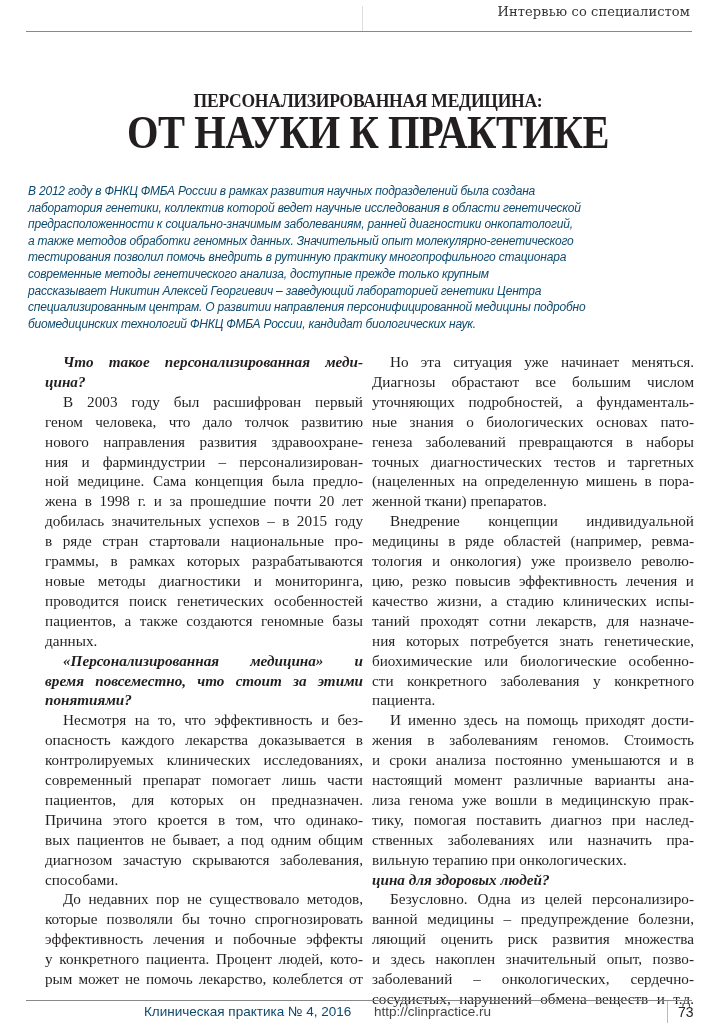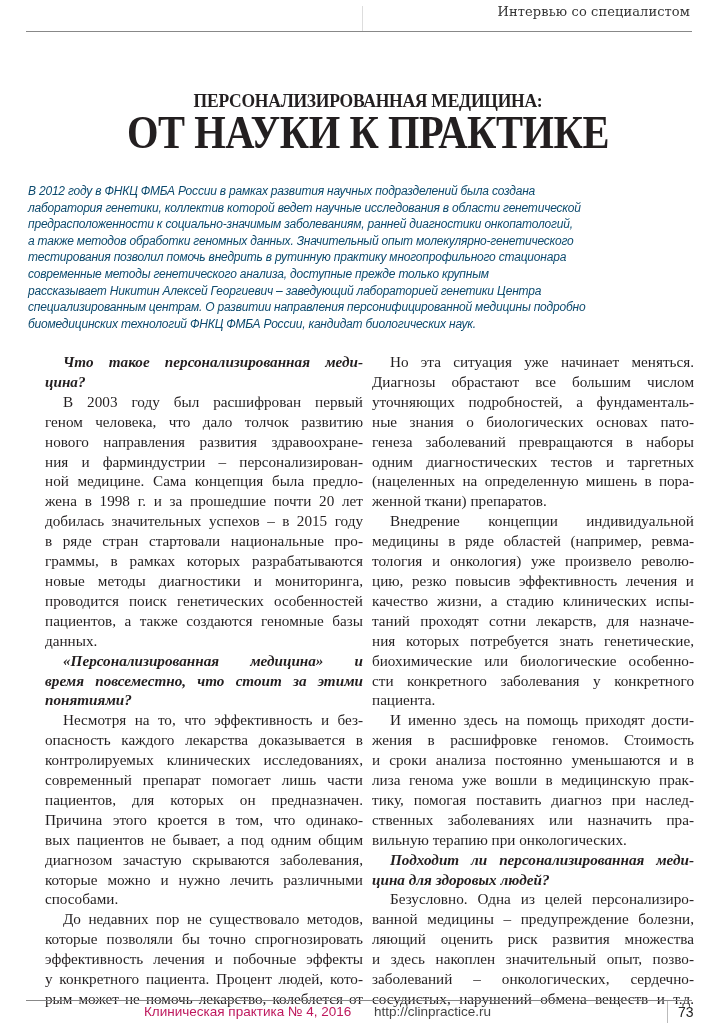--- a/index.html
+++ b/index.html
@@ -19,21 +19,21 @@
     .col { position: absolute; top: 352px; width: 320px; font-family: "Liberation Serif", serif; font-size: 15.2px; line-height: 19.9px; color: #231f20; }
     .col-left { left: 29px; width: 318px; }
     .col-right { left: 356px; width: 322px; }
     .col p { margin: 0; text-align: justify; text-align-last: left; }
     .col p .ln { display: block; text-align: justify; text-align-last: justify; white-space: nowrap; }
     .col p .ln.last { text-align-last: left; }
     .col p .ln.indent { text-indent: 18px; }
     .q { font-weight: bold; font-style: italic; }
 
     .foot-rule { position: absolute; left: 10px; right: 28px; top: 1000px; height: 1px; background: #888; }
-    .foot-journal { position: absolute; left: 128px; top: 1004px; font-family: "Liberation Sans", sans-serif; font-size: 13.5px; color: #be185d; }
+    .foot-journal { position: absolute; left: 128px; top: 1004px; font-family: "Liberation Sans", sans-serif; font-size: 13.5px; color: #0c4a6e; }
     .foot-url { position: absolute; left: 358px; top: 1004px; font-family: "Liberation Sans", sans-serif; font-size: 13.5px; color: #444; }
     .foot-sep { position: absolute; left: 651px; top: 1001px; width: 1px; height: 22px; background: #bbb; }
     .foot-page { position: absolute; left: 662px; top: 1004px; font-family: "Liberation Sans", sans-serif; font-size: 14px; color: #222; }
   </style>
 </head>
 <body>
 
 <div class="page">
   <div class="head-tick"></div>
   <div class="running-head">Интервью со специалистом</div>
@@ -81,67 +81,66 @@
     </p>
     <p>
       <span class="ln indent">Несмотря на то, что эффективность и без-</span>
       <span class="ln">опасность каждого лекарства доказывается в</span>
       <span class="ln">контролируемых клинических исследованиях,</span>
       <span class="ln">современный препарат помогает лишь части</span>
       <span class="ln">пациентов, для которых он предназначен.</span>
       <span class="ln">Причина этого кроется в том, что одинако-</span>
       <span class="ln">вых пациентов не бывает, а под одним общим</span>
       <span class="ln">диагнозом зачастую скрываются заболевания,</span>
-      <span class="ln">которые можно и нужно лечить различными</span>
       <span class="ln last">способами.</span>
     </p>
     <p>
       <span class="ln indent">До недавних пор не существовало методов,</span>
       <span class="ln">которые позволяли бы точно спрогнозировать</span>
       <span class="ln">эффективность лечения и побочные эффекты</span>
       <span class="ln">у конкретного пациента. Процент людей, кото-</span>
       <span class="ln">рым может не помочь лекарство, колеблется от</span>
 
     </p>
   </div>
 
   <div class="col col-right">
     <p>
       <span class="ln indent">Но эта ситуация уже начинает меняться.</span>
       <span class="ln">Диагнозы обрастают все большим числом</span>
       <span class="ln">уточняющих подробностей, а фундаменталь-</span>
       <span class="ln">ные знания о биологических основах пато-</span>
       <span class="ln">генеза заболеваний превращаются в наборы</span>
-      <span class="ln">одним диагностических тестов и таргетных</span>
+      <span class="ln">точных диагностических тестов и таргетных</span>
       <span class="ln">(нацеленных на определенную мишень в пора-</span>
       <span class="ln last">женной ткани) препаратов.</span>
     </p>
     <p>
       <span class="ln indent">Внедрение концепции индивидуальной</span>
       <span class="ln">медицины в ряде областей (например, ревма-</span>
       <span class="ln">тология и онкология) уже произвело револю-</span>
       <span class="ln">цию, резко повысив эффективность лечения и</span>
       <span class="ln">качество жизни, а стадию клинических испы-</span>
       <span class="ln">таний проходят сотни лекарств, для назначе-</span>
       <span class="ln">ния которых потребуется знать генетические,</span>
       <span class="ln">биохимические или биологические особенно-</span>
       <span class="ln">сти конкретного заболевания у конкретного</span>
       <span class="ln last">пациента.</span>
     </p>
     <p>
       <span class="ln indent">И именно здесь на помощь приходят дости-</span>
-      <span class="ln">жения в расшифровке геномов. Стоимость</span>
+      <span class="ln">жения в заболеваниям геномов. Стоимость</span>
       <span class="ln">и сроки анализа постоянно уменьшаются и в</span>
+      <span class="ln">настоящий момент различные варианты ана-</span>
       <span class="ln">лиза генома уже вошли в медицинскую прак-</span>
       <span class="ln">тику, помогая поставить диагноз при наслед-</span>
       <span class="ln">ственных заболеваниях или назначить пра-</span>
       <span class="ln last">вильную терапию при онкологических.</span>
     </p>
     <p class="q">
-      <span class="ln indent">Подходит ли персонализированная меди-</span>
       <span class="ln last">цина для здоровых людей?</span>
     </p>
     <p>
       <span class="ln indent">Безусловно. Одна из целей персонализиро-</span>
       <span class="ln">ванной медицины – предупреждение болезни,</span>
       <span class="ln">ляющий оценить риск развития множества</span>
       <span class="ln">и здесь накоплен значительный опыт, позво-</span>
       <span class="ln">заболеваний – онкологических, сердечно-</span>
       <span class="ln">сосудистых, нарушений обмена веществ и т.д.</span>
 

